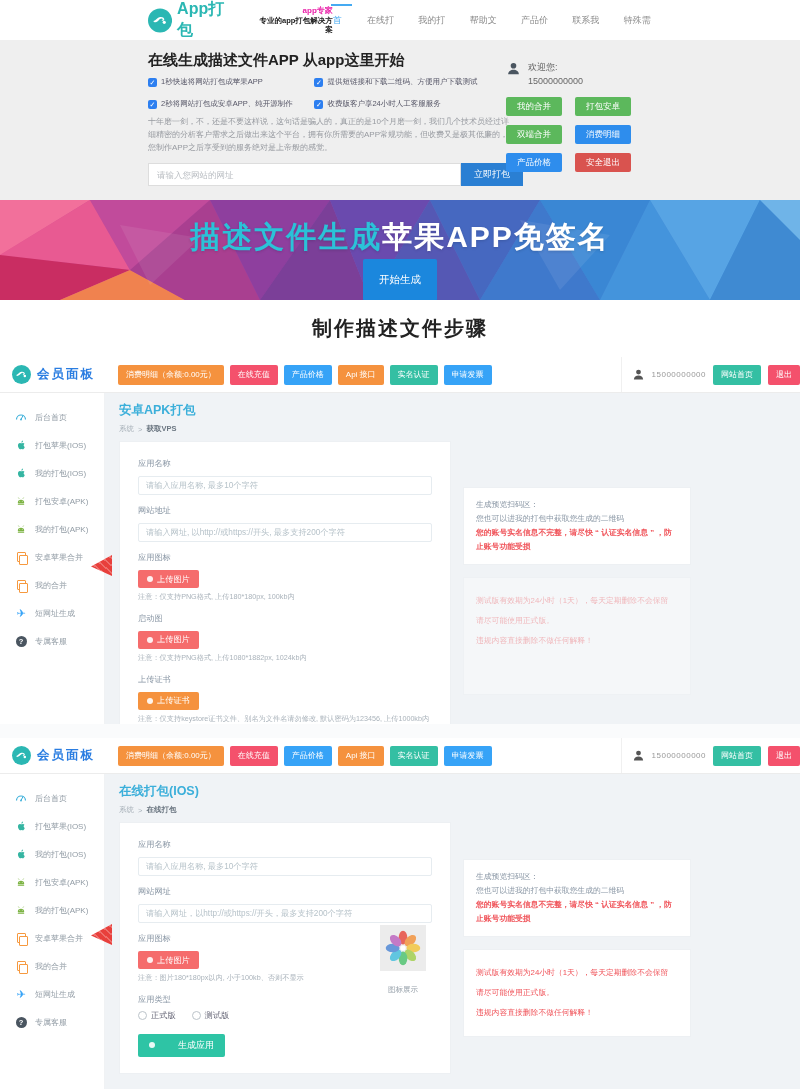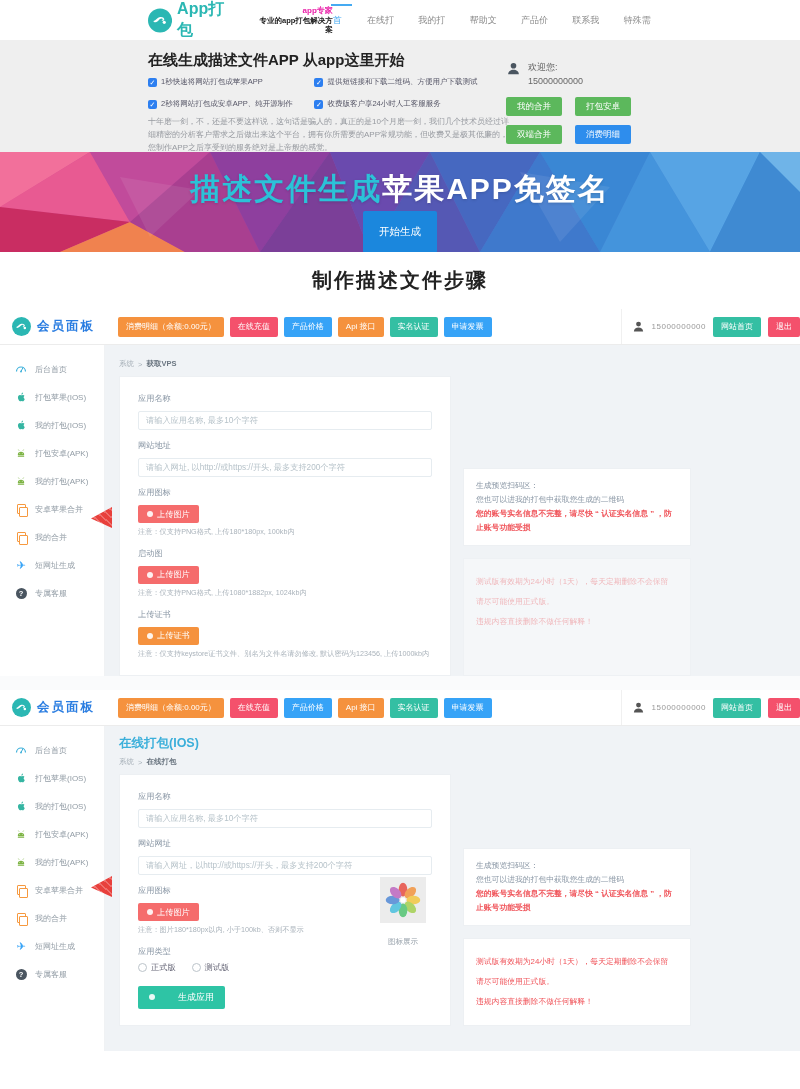--- a/index.html
+++ b/index.html
@@ -12,21 +12,21 @@
 .logo-icon{width:25px;height:25px;display:block}
 .logo-text{color:#2bb7b3;font-size:16px;font-weight:bold}
 .tagline{margin-left:12px;text-align:right;line-height:1.25}
 .tagline-top{color:#e91fa8;font-size:8px;font-weight:bold}
 .tagline-bottom{color:#1a1a1a;font-size:7.5px;font-weight:bold}
 .nav{display:flex;gap:17px;height:40px;align-items:center}
 .nav-item{font-size:9px;color:#8a8a8a;position:relative;height:40px;line-height:40px;cursor:pointer}
 .nav-item.active{color:#45aaf2}
 .nav-item.active::before{content:"";position:absolute;top:4px;left:-2px;right:-2px;height:2px;background:#45aaf2}
 
-.hero{height:112px;background:#efefef;position:relative;padding:11px 0 0 148px}
+.hero{height:160px;background:#efefef;position:relative;padding:11px 0 0 148px}
 .hero-left{width:362px}
 .hero-title{font-size:15px;font-weight:bold;color:#222;margin-bottom:7px}
 .features{display:grid;grid-template-columns:1fr 1.25fr;gap:12px 10px;margin-bottom:7px}
 .feature{display:flex;align-items:center;gap:4px;font-size:7.5px;color:#556}
 .cbx{width:9px;height:9px;background:#2d7ff0;border-radius:2px;color:#fff;font-size:7px;line-height:9px;text-align:center;flex:none}
 .hero-desc{font-size:8px;color:#979aa0;line-height:1.6;margin-bottom:9px}
 .hero-form{display:flex;width:375px}
 .hero-input{flex:1;height:23px;border:1px solid #ddd;background:#fff;padding:0 8px;font-size:8.5px;color:#333;outline:none}
 .hero-input::placeholder{color:#b9bdc2}
 .hero-pack-btn{height:23px;background:#2a7fd3;color:#fff;font-size:9px;border:none;padding:0 13px;cursor:pointer}
@@ -64,21 +64,21 @@
 .svc-circle{width:11px;height:11px;border-radius:50%;background:#4a5560;color:#fff;font-size:7.5px;line-height:11px;text-align:center;font-weight:bold}
 .merge-glyph{position:relative;width:9px;height:10px}
 .merge-glyph::before,.merge-glyph::after{content:"";position:absolute;width:7px;height:8px;border:1.4px solid #f6993f;border-radius:1px;background:#fff}
 .merge-glyph::before{left:0;top:0}
 .merge-glyph::after{left:2.5px;top:2.5px}
 .ribbon{position:absolute;left:91px;width:21px;height:21px;z-index:5;clip-path:polygon(0 55%,100% 0,100% 100%);background:repeating-linear-gradient(40deg,#e8403c 0 4px,#ef6f6c 4px 5.5px)}
 .panel-main{flex:1;padding:9px 14px;position:relative;overflow:hidden}
 .main-title{color:#3bafda;font-size:12.5px;font-weight:bold}
 .crumb{font-size:7.5px;color:#a9b2ba;margin:5px 0 7px;display:flex;gap:4px;align-items:center}
 .crumb .cur{color:#6b7681;font-weight:bold}
-.cards{display:flex;gap:12px;align-items:flex-end;position:relative;z-index:2}
+.cards{display:flex;gap:12px;align-items:center;position:relative;z-index:2}
 .form-card{width:332px;background:#fff;border:1px solid #edf0f3;padding:6px 18px 16px;flex:none;position:relative}
 .right-col{width:228px;display:flex;flex-direction:column;gap:12px;flex:none}
 .info-card{background:#fff;border:1px solid #edf0f3;padding:10px 12px;font-size:7.8px;color:#8a97a5;line-height:1.8}
 .warn{color:#f0545a;font-weight:bold}
 .tips-card p{margin:6px 0;color:#f0545a}
 .p1 .tips-card{opacity:.38;min-height:118px}
 .field-label{font-size:8.2px;color:#8a97a5;margin:10px 0 5px}
 .field-input{width:100%;height:19px;border:1px solid #e6ecf0;border-radius:2px;padding:0 7px;font-size:8.2px;color:#334;background:#fff;outline:none}
 .field-input::placeholder{color:#b6c2c9}
 .upl{border:none;color:#fff;font-size:8.2px;height:18px;padding:0 9px;border-radius:2px;display:inline-flex;align-items:center;gap:4px;cursor:pointer}
@@ -325,20 +325,21 @@
       <div class="wm-android">
         <svg width="58" height="50" viewBox="0 0 24 24">
             <path d="M5 15a7 7 0 0 1 14 0z" fill="rgba(150,190,80,.28)"></path>
             <path d="M8 6 6.3 3.4M16 6l1.7-2.6" stroke="rgba(150,190,80,.28)" stroke-width="1.4"></path>
             <circle cx="9.3" cy="11.5" r="1" fill="#fff"></circle>
             <circle cx="14.7" cy="11.5" r="1" fill="#fff"></circle>
             <rect x="5" y="16.2" width="14" height="4" rx="1.4" fill="rgba(150,190,80,.28)"></rect>
           </svg>
         <div class="wm-android-label">ANDROID</div>
       </div>
+      <div class="main-title">安卓APK打包</div>
       <div class="crumb">
         <span>系统</span>
         <span>&gt;</span>
         <span class="cur">获取VPS</span>
       </div>
       <div class="cards">
         <div class="form-card">
           <div class="field-label">应用名称</div>
           <input class="field-input" placeholder="请输入应用名称, 最多10个字符" style="">
           <div class="field-label">网站地址</div>

